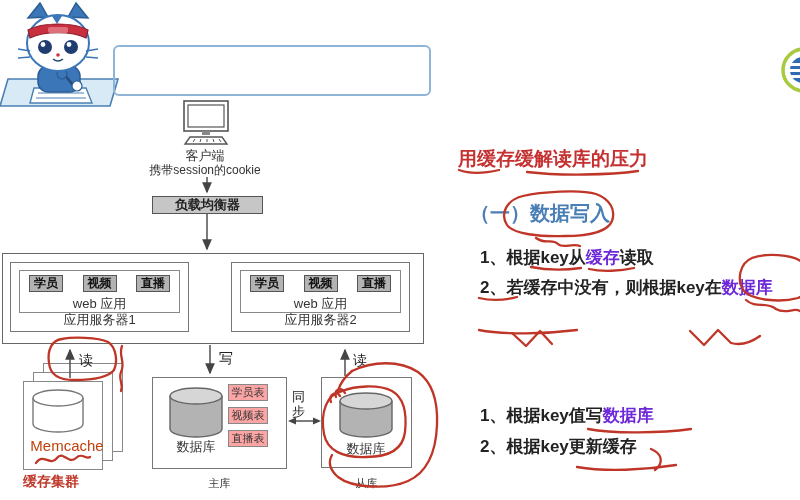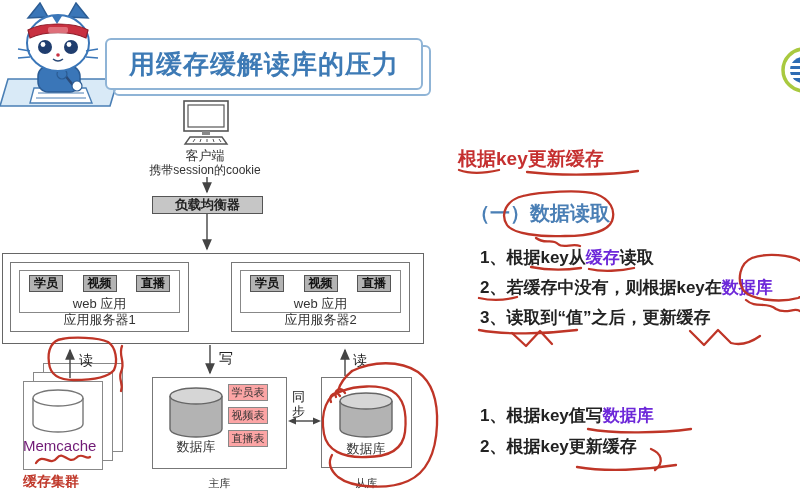--- a/index.html
+++ b/index.html
@@ -30,22 +30,22 @@
   .web-box { position:absolute; left:8px; top:7px; right:8px; height:43px;
              border:1px solid #888; padding:4px 9px 0; }
   .chip-row { display:flex; justify-content:space-between; }
   .chip { background:#b3b3b3; border:1px solid #555; color:#111; font-size:12px;
           font-weight:bold; padding:0 4px; line-height:15px; }
   .web-lbl { text-align:center; font-size:13px; color:#333; margin-top:3px; }
   .server-name { position:absolute; left:0; right:0; bottom:2px; text-align:center;
                  font-size:13px; color:#333; }
 
   .stack-box { width:80px; height:89px; background:#fff; border:1.3px solid #888; }
-  .memcache-lbl { left:23px; top:437px; width:88px; font-size:15px; color:#701a75;
-                  }
+  .memcache-lbl { left:23px; top:437px; width:88px; font-size:15px; color:#c2410c;
+                  text-align:center; }
   .cache-cluster-lbl { left:23px; top:473px; width:80px; font-size:14px; font-weight:bold;
                        color:#c0392b; }
 
   .master-box { left:152px; top:377px; width:135px; height:92px; border:1.4px solid #777; }
   .slave-box  { left:321px; top:377px; width:91px;  height:91px; border:1.4px solid #777; }
   .db-lbl { width:60px; font-size:13px; color:#333; text-align:center; }
   .table-chip { left:228px; width:40px; height:17px; background:#fca5a5; border:1px solid #888;
                 font-size:11px; line-height:15px; text-align:center; color:#333; }
   .tier-lbl { font-size:11px; color:#333; text-align:center; }
   .flow-lbl { font-size:14px; color:#222; }
@@ -98,21 +98,20 @@
     <circle cx="58" cy="53" r="1.8" fill="#c83040"></circle>
     <path d="M53,57 Q58,61 63,57" fill="none" stroke="#2b4a77" stroke-width="1.4"></path>
 
     <line x1="18" y1="47" x2="30" y2="49" stroke="#3a76b8" stroke-width="1.3"></line>
     <line x1="18" y1="56" x2="30" y2="55" stroke="#3a76b8" stroke-width="1.3"></line>
     <line x1="86" y1="49" x2="98" y2="47" stroke="#3a76b8" stroke-width="1.3"></line>
     <line x1="86" y1="55" x2="98" y2="56" stroke="#3a76b8" stroke-width="1.3"></line>
   </svg>
 
   <div class="abs banner-echo"></div>
-  <div class="abs banner">用缓存缓解读库的压力</div>
 
   <svg class="abs" style="left:772px;top:44px" width="28" height="52" viewBox="0 0 28 52">
     <circle cx="32" cy="26" r="21" fill="none" stroke="#a9c93f" stroke-width="3.5"></circle>
     <circle cx="31" cy="26" r="13" fill="#2e6cb3"></circle>
     <rect x="16" y="19" width="30" height="3" fill="#fff"></rect>
     <rect x="16" y="25" width="30" height="3" fill="#fff"></rect>
     <rect x="16" y="31" width="30" height="3" fill="#fff"></rect>
   </svg>
 
   <svg class="abs" style="left:181px;top:100px" width="50" height="47" viewBox="0 0 50 47">
@@ -197,33 +196,30 @@
     <path d="M33,398 L33,424 A25,8 0 0 0 83,424 L83,398" fill="#fff" stroke="#777" stroke-width="1.4"></path>
     <ellipse cx="58" cy="398" rx="25" ry="8" fill="#fff" stroke="#777" stroke-width="1.4"></ellipse>
 
     <path d="M170,396 L170,429 A26,8 0 0 0 222,429 L222,396" fill="#b3b3b3" stroke="#666" stroke-width="1.4"></path>
     <ellipse cx="196" cy="396" rx="26" ry="8" fill="#d6d6d6" stroke="#666" stroke-width="1.4"></ellipse>
 
     <path d="M340,401 L340,429 A26,8 0 0 0 392,429 L392,401" fill="#b3b3b3" stroke="#666" stroke-width="1.4"></path>
     <ellipse cx="366" cy="401" rx="26" ry="8" fill="#d6d6d6" stroke="#666" stroke-width="1.4"></ellipse>
   </svg>
 
-  <div class="abs notes-heading">根据key更新缓存</div>
+  <div class="abs notes-heading">用缓存缓解读库的压力</div>
 
   <div class="abs sec-head sec1">
-    <span>（一）</span><span>数据读取</span>
+    <span>（一）</span><span>数据写入</span>
   </div>
   <div class="abs note-item r1">
     <span>1、根据key从</span><span class="red">缓存</span><span>读取</span>
   </div>
   <div class="abs note-item r2">
     <span>2、若缓存中没有，则根据key在</span><span class="red">数据库</span><span></span>
-  </div>
-  <div class="abs note-item r3">
-    <span>3、读取到“值”之后，更新缓存</span><span class="red"></span><span></span>
   </div>
 
   <div class="abs note-item w1">
     <span>1、根据key值写</span><span class="red">数据库</span><span></span>
   </div>
   <div class="abs note-item w2">
     <span>2、根据key更新缓存</span><span class="red"></span><span></span>
   </div>
 
   <svg class="abs" style="left:0;top:0;pointer-events:none" width="800" height="500" viewBox="0 0 800 500" fill="none" stroke="#bf3527" stroke-width="2.3" stroke-linecap="round" stroke-linejoin="round">

